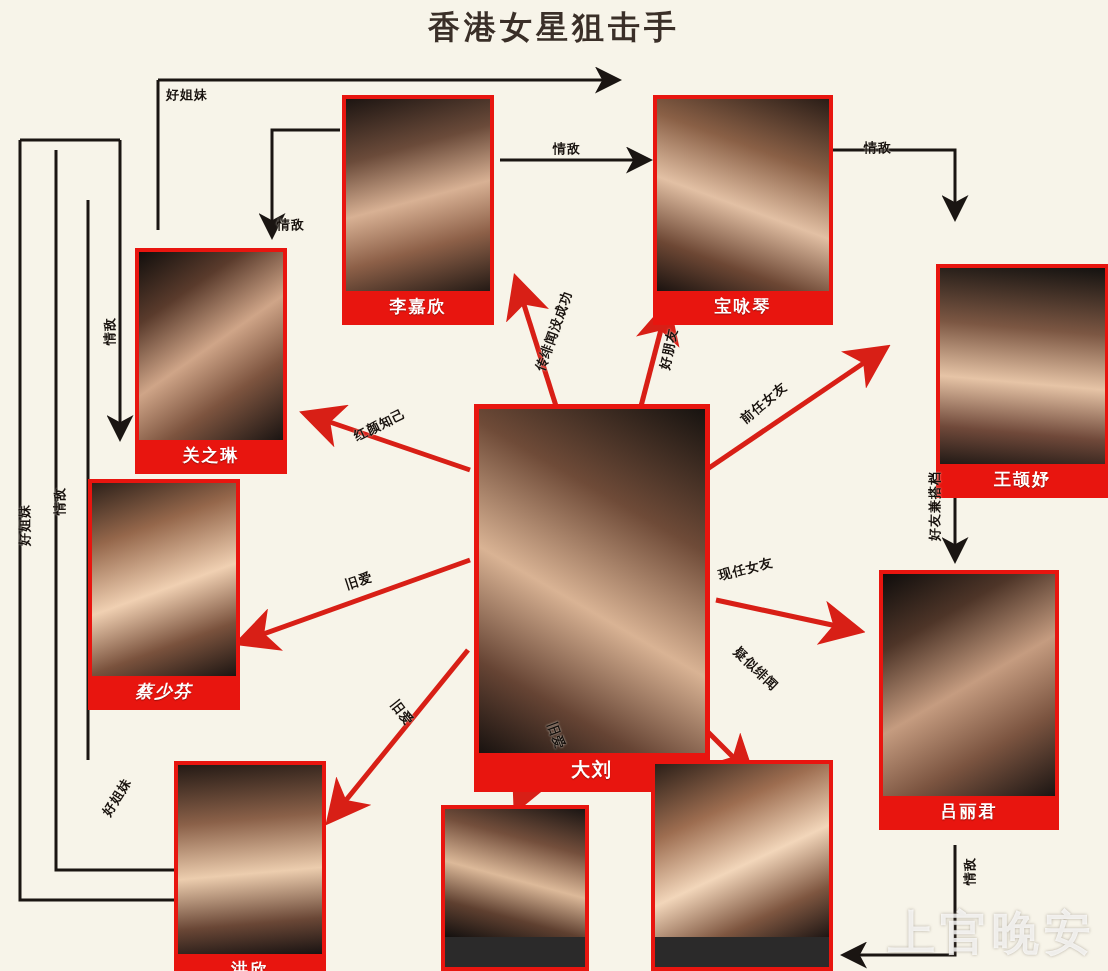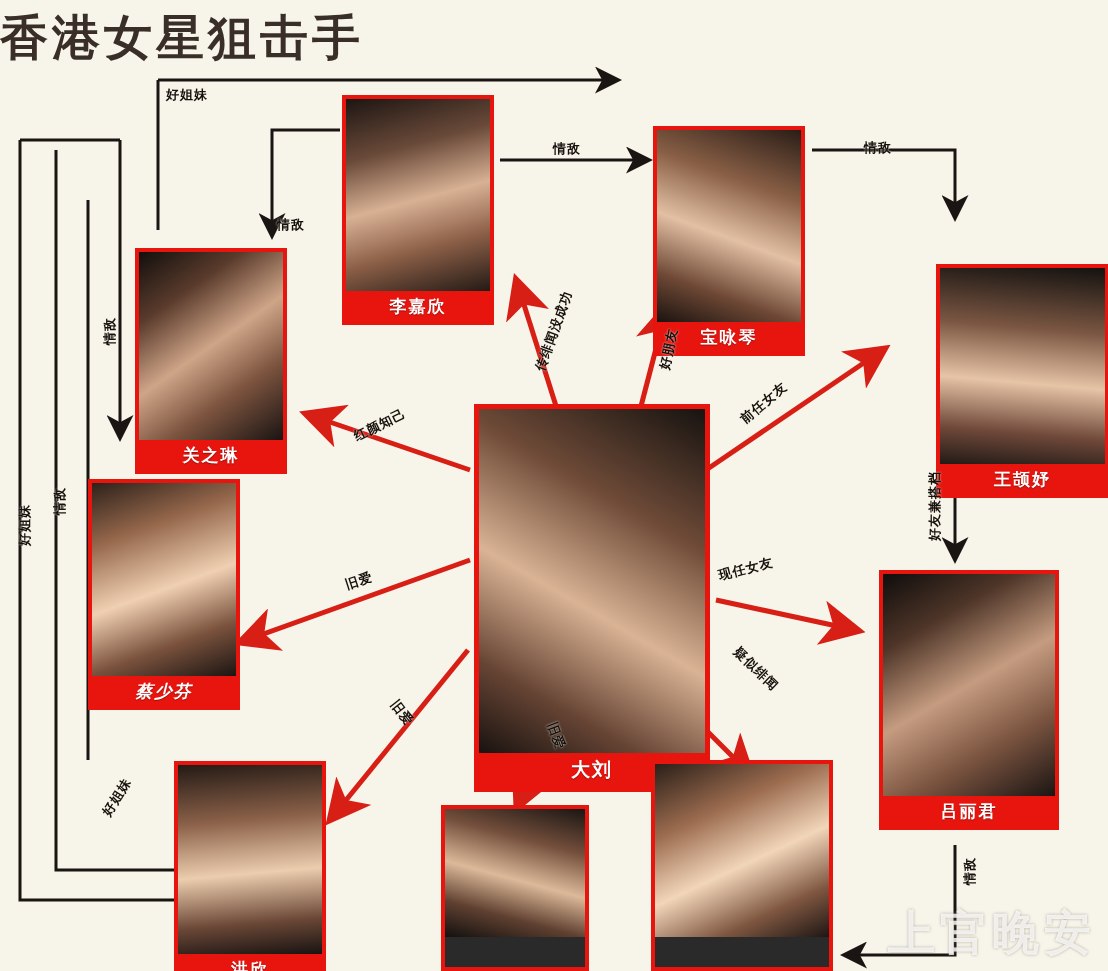--- a/index.html
+++ b/index.html
@@ -15,22 +15,22 @@
     width: 1108px;
     height: 971px;
     background: #f7f4e9;
     overflow: hidden;
   }
   #diagram-title {
     position: absolute;
     left: 0;
     top: 6px;
     width: 1108px;
-    text-align: left;
-    font-size: 48px;
+    text-align: center;
+    font-size: 32px;
     font-weight: bold;
     letter-spacing: 4px;
     color: #3a2f28;
     font-family: "DejaVu Sans", "Liberation Sans", sans-serif;
   }
   
   .person {
     position: absolute;
     box-sizing: border-box;
     border: 4px solid #e8150f;
@@ -156,21 +156,21 @@
       <path d="M640,410 L664,318"></path>
       <path d="M556,406 L520,292"></path>
     </g>
   </svg>
 
   <div class="person" style="left:342px;top:95px;width:152px;height:230px;">
     <div class="photo ph-a"></div>
     <div class="namebar">李嘉欣</div>
   </div>
 
-  <div class="person" style="left:653px;top:95px;width:152px;height:230px;margin-top:31px;">
+  <div class="person" style="left:653px;top:95px;width:180px;height:230px;">
     <div class="photo ph-b"></div>
     <div class="namebar">宝咏琴</div>
   </div>
 
   <div class="person" style="left:135px;top:248px;width:152px;height:226px;">
     <div class="photo ph-c"></div>
     <div class="namebar">关之琳</div>
   </div>
 
   <div class="person" style="left:936px;top:222px;width:173px;height:234px;margin-top:42px;">

